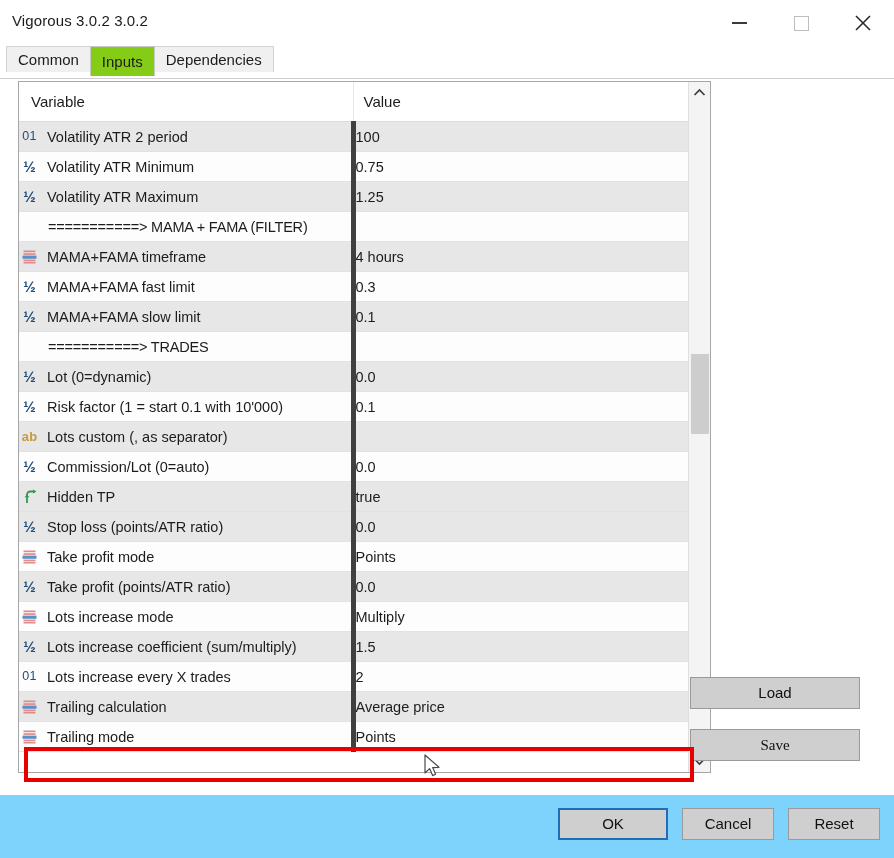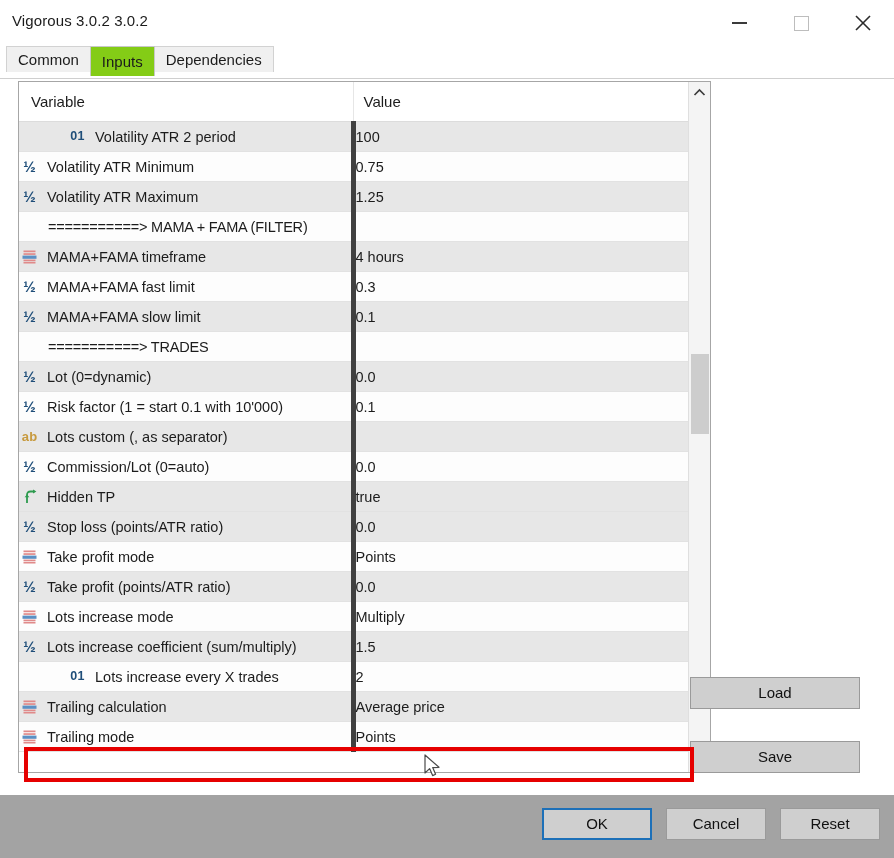--- a/index.html
+++ b/index.html
@@ -88,21 +88,21 @@
   .varcell{display:flex;align-items:center;gap:7px;}
   .vlabel{white-space:nowrap;}
   .sep .varcell{padding-left:1px;}
   .sep .vlabel{letter-spacing:-0.2px;font-size:14.5px;}
 
   
   .ico{
     width:21px;height:20px;flex:0 0 21px;display:flex;align-items:center;
     justify-content:center;font-size:12px;line-height:1;
   }
-  .ico-int{color:#1f4e79;font-size:12.5px;font-weight:700;letter-spacing:.3px;padding-left:48px;}
+  .ico-int{color:#1f4e79;font-size:12.5px;font-weight:400;letter-spacing:.3px;}
   .ico-dbl{color:#1f4e79;font-size:15px;font-weight:600;}
   .ico-str{color:#c79a3e;font-size:13px;font-weight:600;letter-spacing:.2px;}
   .ico-enum svg,.ico-bool svg{display:block;}
   .ico-blank{}
 
   
   .vscroll{
     flex:0 0 22px;width:22px;background:#f4f4f4;border-left:1px solid #dfdfdf;
     position:relative;box-sizing:border-box;
   }
@@ -120,31 +120,31 @@
   
   .sidebtns{
     position:absolute;right:24px;top:596px;width:170px;
   }
   .btn{
     display:block;width:100%;height:32px;line-height:30px;text-align:center;
     font-size:15px;color:#111;background:#cfcfcf;border:1px solid #9a9a9a;
     box-sizing:border-box;font-family:"Liberation Sans","DejaVu Sans",sans-serif;
     padding:0;
   }
-  .sidebtns .btn + .btn{margin-top:32px;}
+  .sidebtns .btn + .btn{margin-top:20px;font-family:Liberation Serif, serif;}
 
   
   .footer{
-    flex:0 0 63px;height:63px;background:#a3a3a3;position:relative;
+    flex:0 0 63px;height:63px;background:#7dd3fc;position:relative;
   }
   .footer-inner{
     position:absolute;right:14px;top:13px;display:flex;gap:14px;
   }
   .fbtn{
-    width:100px;height:32px;line-height:30px;text-align:center;font-size:15px;
+    width:92px;height:32px;line-height:30px;text-align:center;font-size:15px;
     color:#111;background:#cfcfcf;border:1px solid #9a9a9a;box-sizing:border-box;
     font-family:"Liberation Sans","DejaVu Sans",sans-serif;padding:0;
   }
   .fbtn.primary{
     width:110px;border:2px solid #1d70b8;line-height:28px;
   }
 
   
   .redbox{
     position:absolute;left:14px;top:666px;width:670px;height:35px;

